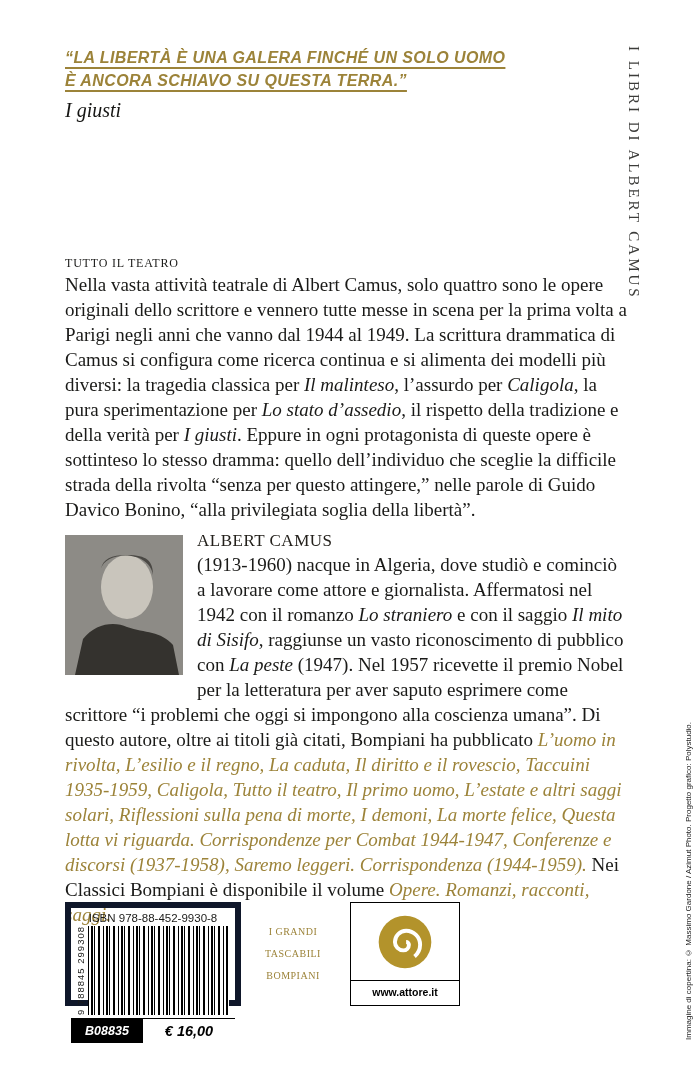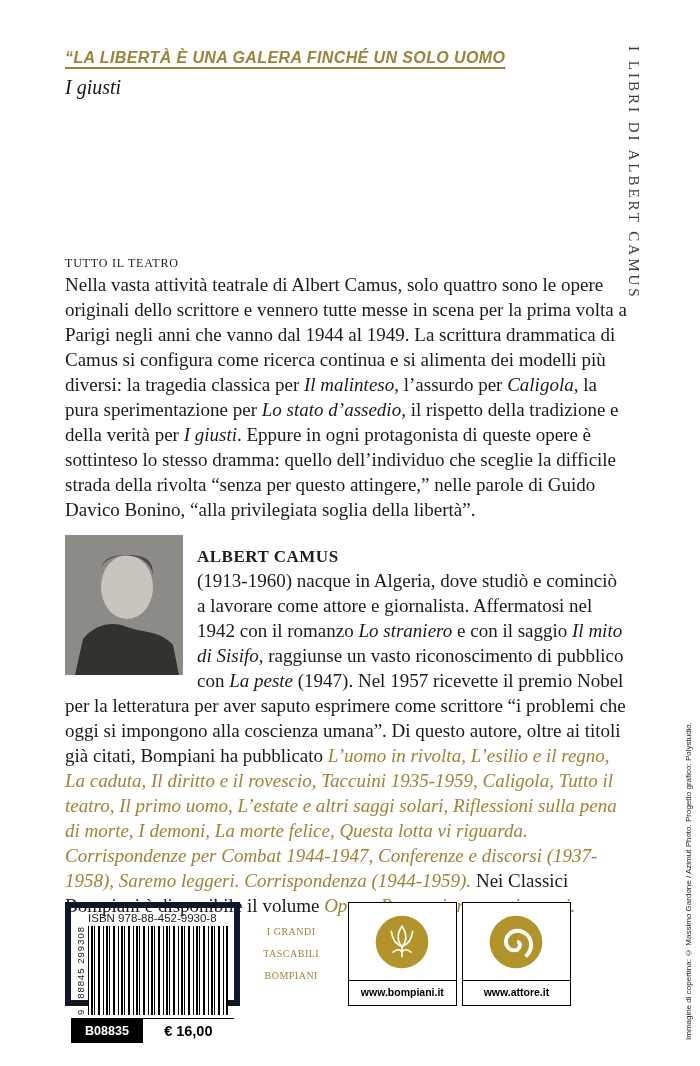--- a/index.html
+++ b/index.html
@@ -33,22 +33,22 @@
   #synopsis-title{font-size:12px;letter-spacing:.8px;font-weight:normal;margin:0 0 1px 0;}
   .body-text{font-size:19px;line-height:25px;text-align:left;}
 
   
   #author-block{position:absolute;left:65px;top:531px;width:563px;}
   #author-photo{
     float:left;width:118px;height:140px;margin:4px 14px 4px 0;
     display:block;background:#8e8e8a;
   }
   #author-name{
-    font-size:17px;font-weight:bold;letter-spacing:.5px;color:#23201b;
-    margin:16px 0 1px 0;
+    font-size:17px;font-weight:normal;letter-spacing:.5px;color:#23201b;
+    margin:0 0 1px 0;
   }
 
   
   #credit-text{
     position:absolute;right:7px;top:640px;height:400px;
     writing-mode:vertical-rl;transform:rotate(180deg);
     font-family:"Liberation Sans","DejaVu Sans",sans-serif;
     font-size:8px;color:#222;white-space:nowrap;
   }
 
@@ -64,21 +64,21 @@
     writing-mode:vertical-rl;transform:rotate(180deg);
     font-family:"Liberation Sans","DejaVu Sans",sans-serif;
     font-size:9.5px;letter-spacing:1px;width:13px;text-align:center;
   }
   #barcode-bars{
     flex:1;
     background:repeating-linear-gradient(90deg,
       #000 0 1px,#fff 1px 3px,#000 3px 5px,#fff 5px 6px,
       #000 6px 7px,#fff 7px 10px,#000 10px 12px,#fff 12px 15px);
   }
-  #price-row{height:25px;border-top:1px solid #000;display:flex;font-family:"Liberation Sans","DejaVu Sans",sans-serif;}
+  #price-row{height:25px;border-top:1px solid #000;display:flex;font-family:"Liberation Sans","DejaVu Sans",sans-serif;font-style:italic;}
   #code-cell{width:72px;background:#000;color:#fff;font-weight:bold;font-size:12.5px;text-align:center;line-height:24px;}
   #price-cell{flex:1;font-weight:bold;font-size:14.5px;text-align:center;line-height:24px;color:#000;}
 
   #series-cell{
     width:104px;display:flex;flex-direction:column;justify-content:center;align-items:center;
     color:var(--gold);font-size:10px;letter-spacing:.5px;line-height:22px;
   }
 
   .logo-box{
     width:110px;height:104px;border:1px solid #000;box-sizing:border-box;
@@ -92,20 +92,21 @@
     font-weight:bold;font-size:10.5px;text-align:center;line-height:23px;color:#000;
   }
 </style>
 </head>
 <body>
 
 <div id="cover">
 
   <div id="quote-block">
     <div class="quote-line">“LA LIBERTÀ È UNA GALERA FINCHÉ UN SOLO UOMO</div>
+    <div class="quote-line">È ANCORA SCHIAVO SU QUESTA TERRA.”</div>
     <div class="quote-source">I giusti</div>
   </div>
 
   <div id="spine-text">I LIBRI DI ALBERT CAMUS</div>
 
   <div id="synopsis">
     <h2 id="synopsis-title">TUTTO IL TEATRO</h2>
     <div class="body-text"><span>Nella vasta attività teatrale di Albert Camus, solo quattro sono le opere originali dello scrittore e vennero tutte messe in scena per la prima volta a Parigi negli anni che vanno dal 1944 al 1949. La scrittura drammatica di Camus si configura come ricerca continua e si alimenta dei modelli più diversi: la tragedia classica per </span><span class="it">Il malinteso</span><span>, l’assurdo per </span><span class="it">Caligola</span><span>, la pura sperimentazione per </span><span class="it">Lo stato d’assedio</span><span>, il rispetto della tradizione e della verità per </span><span class="it">I giusti</span><span>. Eppure in ogni protagonista di queste opere è sottinteso lo stesso dramma: quello dell’individuo che sceglie la difficile strada della rivolta “senza per questo attingere,” nelle parole di Guido Davico Bonino, “alla privilegiata soglia della libertà”.</span></div>
   </div>
 
@@ -134,36 +135,20 @@
         <div id="price-cell">€ 16,00</div>
       </div>
     </div>
 
     <div id="series-cell">
       <div>I GRANDI</div>
       <div>TASCABILI</div>
       <div>BOMPIANI</div>
     </div>
 
-    <div class="logo-box">
-      <div class="logo-area">
-        <svg viewBox="0 0 100 100">
-          <circle cx="50" cy="50" r="47" style="fill:var(--logo_gold)"></circle>
-          <g stroke="#ffffff" stroke-width="3" fill="none" stroke-linecap="round">
-            <path d="M50 22 C41 34 41 50 50 58 C59 50 59 34 50 22 Z"></path>
-            <path d="M31 31 C33 46 40 55 50 58"></path>
-            <path d="M69 31 C67 46 60 55 50 58"></path>
-            <path d="M50 58 L50 76"></path>
-            <path d="M34 68 C41 62 47 63 50 68"></path>
-            <path d="M66 68 C59 62 53 63 50 68"></path>
-          </g>
-        </svg>
-      </div>
-      <div class="url-strip">www.bompiani.it</div>
-    </div>
 
     <div class="logo-box">
       <div class="logo-area">
         <svg viewBox="0 0 100 100">
           <circle cx="50" cy="50" r="47" style="fill:var(--logo_gold)"></circle>
           <path d="M52 50 a5 5 0 0 1 5 5 a10 10 0 0 1 -10 10 a15 15 0 0 1 -15 -15 a20 20 0 0 1 20 -20 a25 25 0 0 1 25 25 a28 28 0 0 1 -10 21" stroke="#ffffff" stroke-width="7" fill="none"></path>
         </svg>
       </div>
       <div class="url-strip">www.attore.it</div>
     </div>

